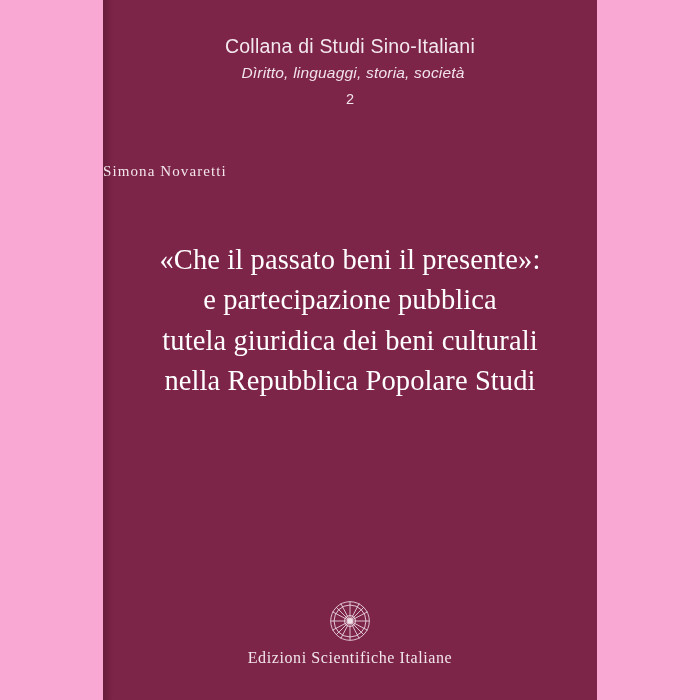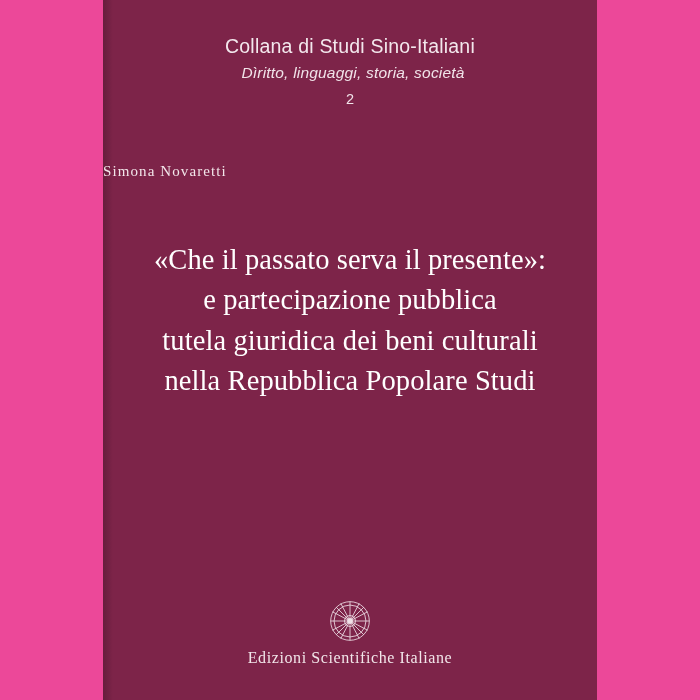--- a/index.html
+++ b/index.html
@@ -11,21 +11,21 @@
     width: 700px;
     height: 700px;
     overflow: hidden;
     font-family: "Liberation Serif", serif;
   }
 
   .page {
     position: relative;
     width: 700px;
     height: 700px;
-    background: #ec4899;
+    background: #f9a8d4;
   }
 
   
   .cover {
     position: absolute;
     left: 103px;
     top: 0;
     width: 494px;
     height: 700px;
     background: #7d2449;
@@ -133,21 +133,21 @@
 
     <div class="series-block">
       <div class="series-title">Collana di Studi Sino-Italiani</div>
       <div class="series-subtitle">Dìritto, linguaggi, storia, società</div>
       <div class="series-number">2</div>
     </div>
 
     <div class="author">Simona Novaretti</div>
 
     <div class="title">
-      <span class="line">«Che il passato serva il presente»:</span>
+      <span class="line">«Che il passato beni il presente»:</span>
       <span class="line">e partecipazione pubblica</span>
       <span class="line">tutela giuridica dei beni culturali</span>
       <span class="line">nella Repubblica Popolare Studi</span>
     </div>
 
     <div class="publisher">
       <svg class="publisher-logo" viewBox="0 0 100 100">
         <g stroke="#f0e0e7" stroke-width="2" fill="none">
           <circle cx="50" cy="50" r="46"></circle>
           <circle cx="50" cy="50" r="38"></circle>

